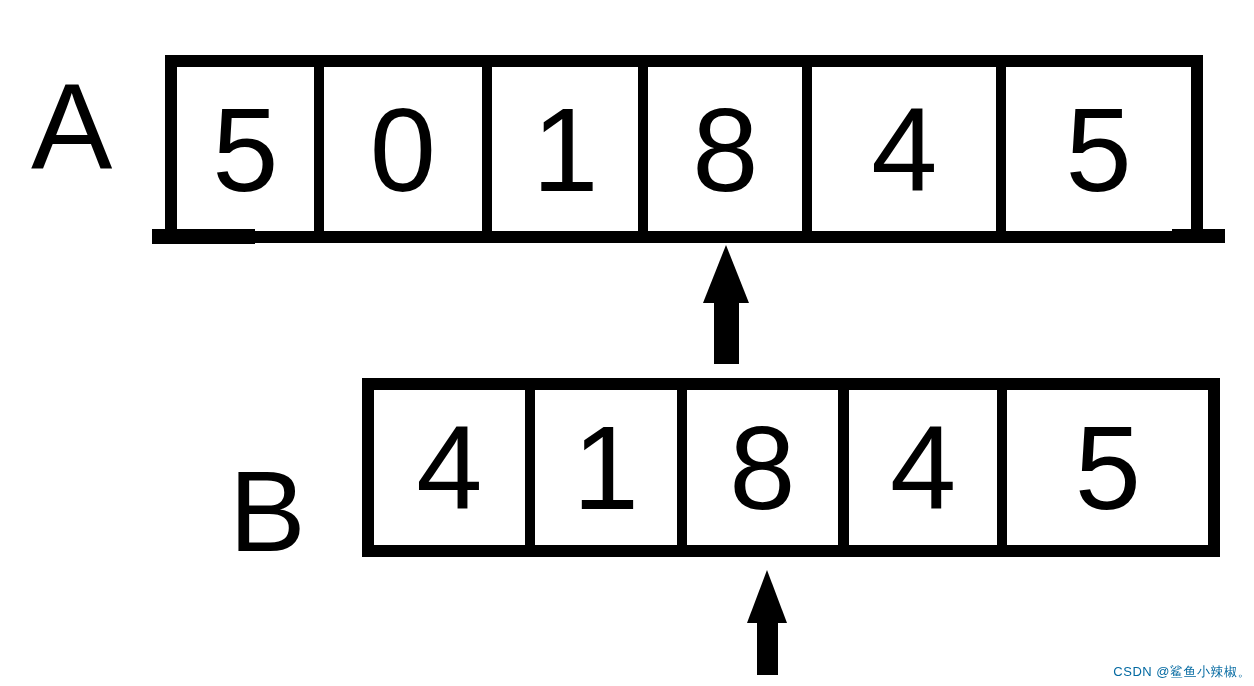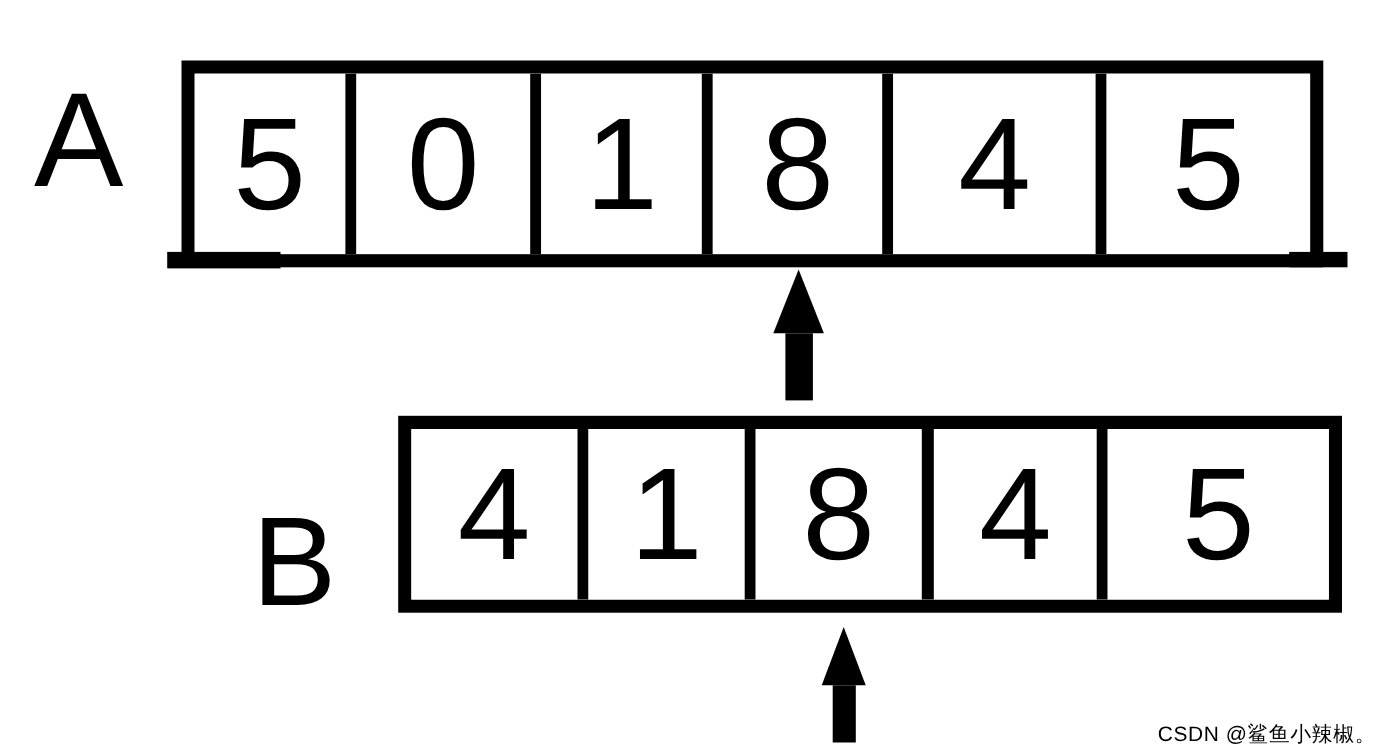--- a/index.html
+++ b/index.html
@@ -113,23 +113,23 @@
     position: absolute;
     background: #000000;
   }
   #overdraw-a-left  { left: 152px; top: 229px; width: 103px; height: 15px; }
   #overdraw-a-right { left: 1172px; top: 229px; width: 53px; height: 14px; }
 
   .watermark {
     position: absolute;
     right: 3px;
     bottom: 5px;
-    font-size: 19px;
+    font-size: 13px;
     letter-spacing: 0.5px;
-    color: #000000;
+    color: #0369a1;
     text-shadow: 1px 1px 0 rgba(255,255,255,0.95);
     white-space: nowrap;
   }
 </style>
 </head>
 <body>
 
 <div class="canvas">
 
   <div class="array-label" id="label-a">A</div>

